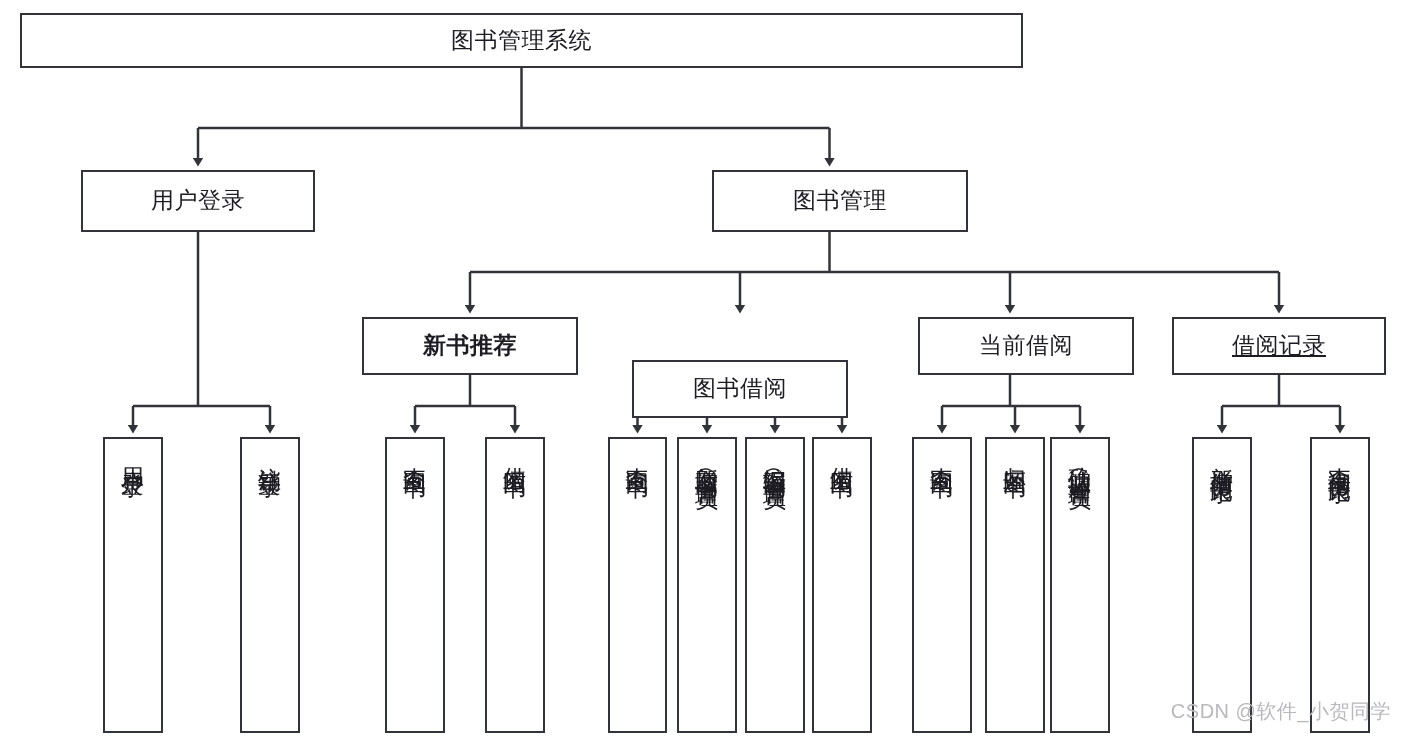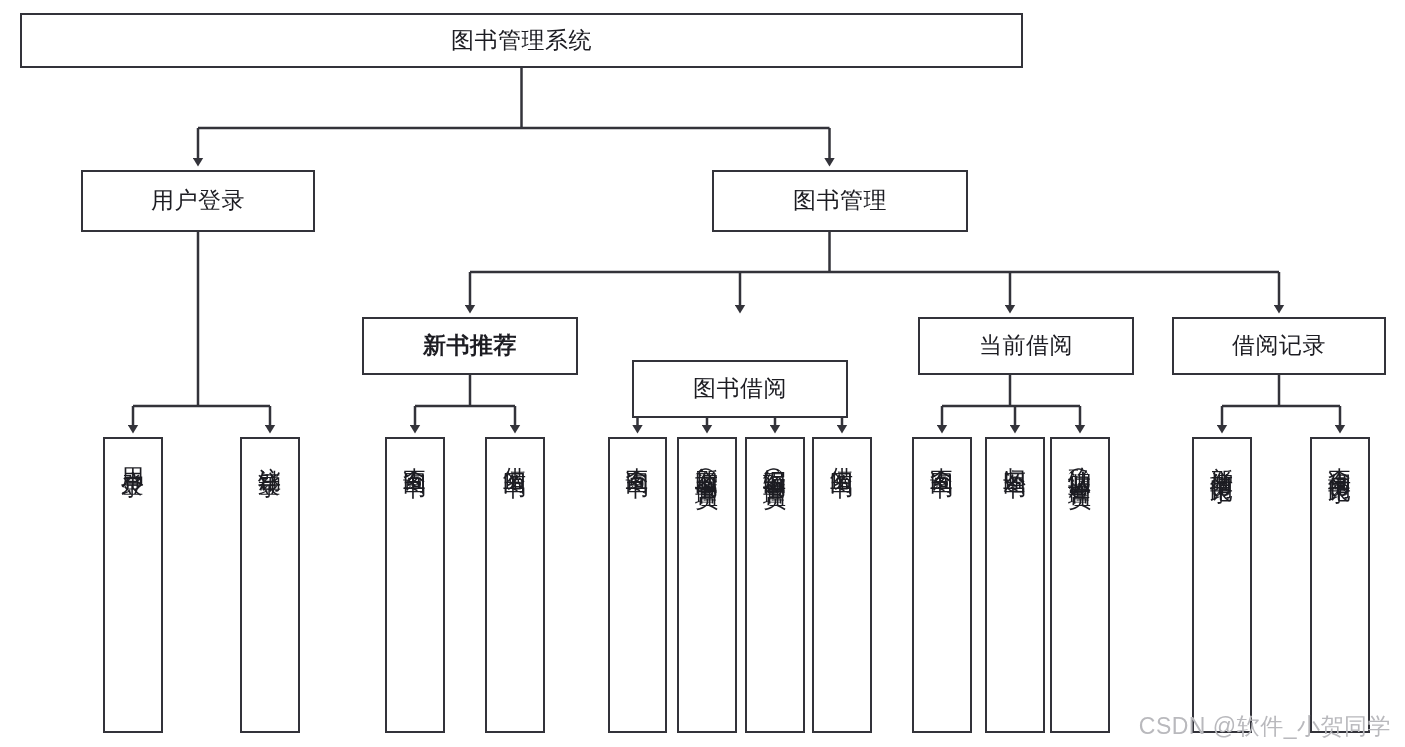--- a/index.html
+++ b/index.html
@@ -53,22 +53,22 @@
     writing-mode: vertical-rl;
     text-orientation: upright;
     font-size: 23px;
     line-height: 1.05;
     letter-spacing: 3px;
     white-space: nowrap;
   }
   .watermark {
     position: absolute;
     right: 14px;
-    bottom: 5px;
-    font-size: 23px;
+    bottom: 22px;
+    font-size: 20px;
     color: #b9b9bd;
     letter-spacing: 0.5px;
     user-select: none;
     white-space: nowrap;
   }
 </style>
 </head>
 <body>
 
 <div id="canvas">
@@ -128,21 +128,21 @@
       </div>
       <div class="node horiz" style="left: 362px; top: 317px; width: 216px; height: 58px; font-weight: bold;">
         <span class="node-label">新书推荐</span>
       </div>
       <div class="node horiz" style="left: 632px; top: 317px; width: 216px; height: 58px; margin-top: 43px;">
         <span class="node-label">图书借阅</span>
       </div>
       <div class="node horiz" style="left: 902px; top: 317px; width: 216px; height: 58px; margin-left: 16px;">
         <span class="node-label">当前借阅</span>
       </div>
-      <div class="node horiz" style="left: 1172px; top: 317px; width: 214px; height: 58px;">
+      <div class="node horiz" style="left: 1172px; top: 317px; width: 214px; height: 58px; text-decoration: underline;">
         <span class="node-label">借阅记录</span>
       </div>
       <div class="node vert" style="left: 103px; top: 437px; width: 60px; height: 296px;">
         <span class="node-label">用户登录</span>
       </div>
       <div class="node vert" style="left: 240px; top: 437px; width: 60px; height: 296px;">
         <span class="node-label">注销登录</span>
       </div>
       <div class="node vert" style="left: 385px; top: 437px; width: 60px; height: 296px;">
         <span class="node-label">查询图书</span>

